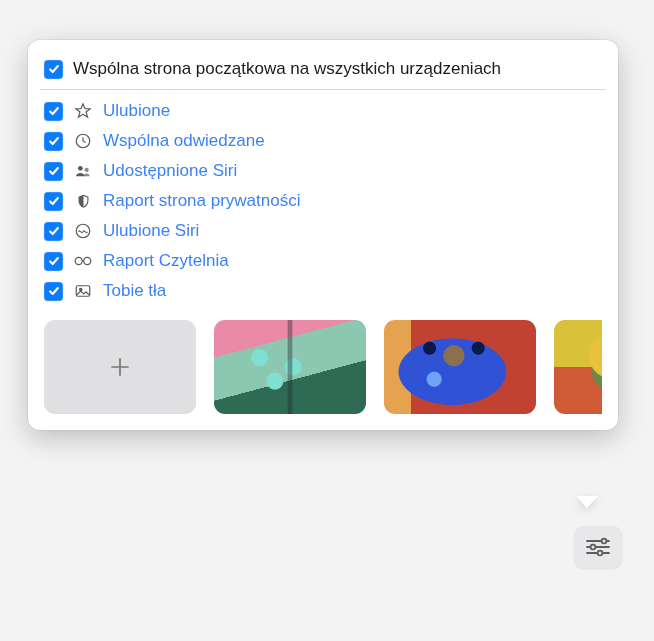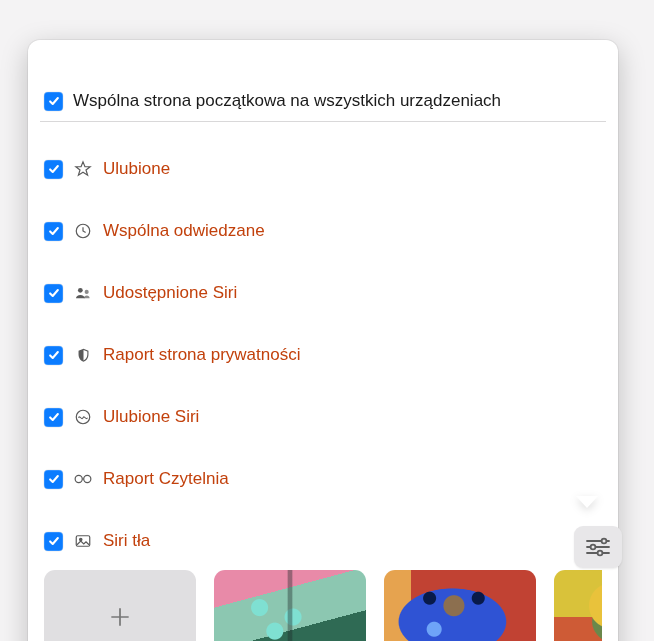--- a/index.html
+++ b/index.html
@@ -20,21 +20,20 @@
     background: #fff;
     border-radius: 12px;
     box-shadow: 0 8px 28px rgba(0,0,0,0.22), 0 0 0 1px rgba(0,0,0,0.05);
     padding: 14px 16px 16px 16px;
   }
   .row {
     display: flex;
     align-items: center;
     gap: 10px;
     padding: 5px 0;
-    margin-top: 32px;
   }
   .header-row {
     padding-bottom: 10px;
   }
   .divider {
     height: 1px;
     background: #d9d8d9;
     margin: 0 -4px 6px -4px;
   }
   .checkbox {
@@ -61,21 +60,21 @@
     width: 20px;
     height: 20px;
     display: flex;
     align-items: center;
     justify-content: center;
     color: #5a5a5a;
     flex-shrink: 0;
   }
   .icon svg { display:block; }
   .label {
-    color: #c2410c;
+    color: #3b82f6;
   }
   .header-label {
     font-size: 17px;
     color: #1b1b1b;
   }
   .thumb-row {
     display: flex;
     gap: 18px;
     margin-top: 14px;
     overflow: hidden;
@@ -273,21 +272,21 @@
             <polyline points="2.5,7.5 5.5,10.5 11.5,3.5"></polyline>
           </svg>
         </span>
         <span class="icon">
           <svg viewBox="0 0 24 24" width="18" height="18" fill="none" stroke="currentColor" stroke-width="1.6">
             <rect x="3" y="5" width="18" height="14" rx="2"></rect>
             <circle cx="9" cy="10" r="1.6" fill="currentColor"></circle>
             <path d="M4 17l5-5 4 4 3-3 4 4"></path>
           </svg>
         </span>
-        <span class="label">Siri tła</span>
+        <span class="label">Tobie tła</span>
       </div>
     </div>
 
   <div class="thumb-row">
     <div class="thumb thumb-add">
       <svg viewBox="0 0 24 24">
           <line x1="12" y1="4" x2="12" y2="20"></line>
           <line x1="4" y1="12" x2="20" y2="12"></line>
         </svg>
     </div>

